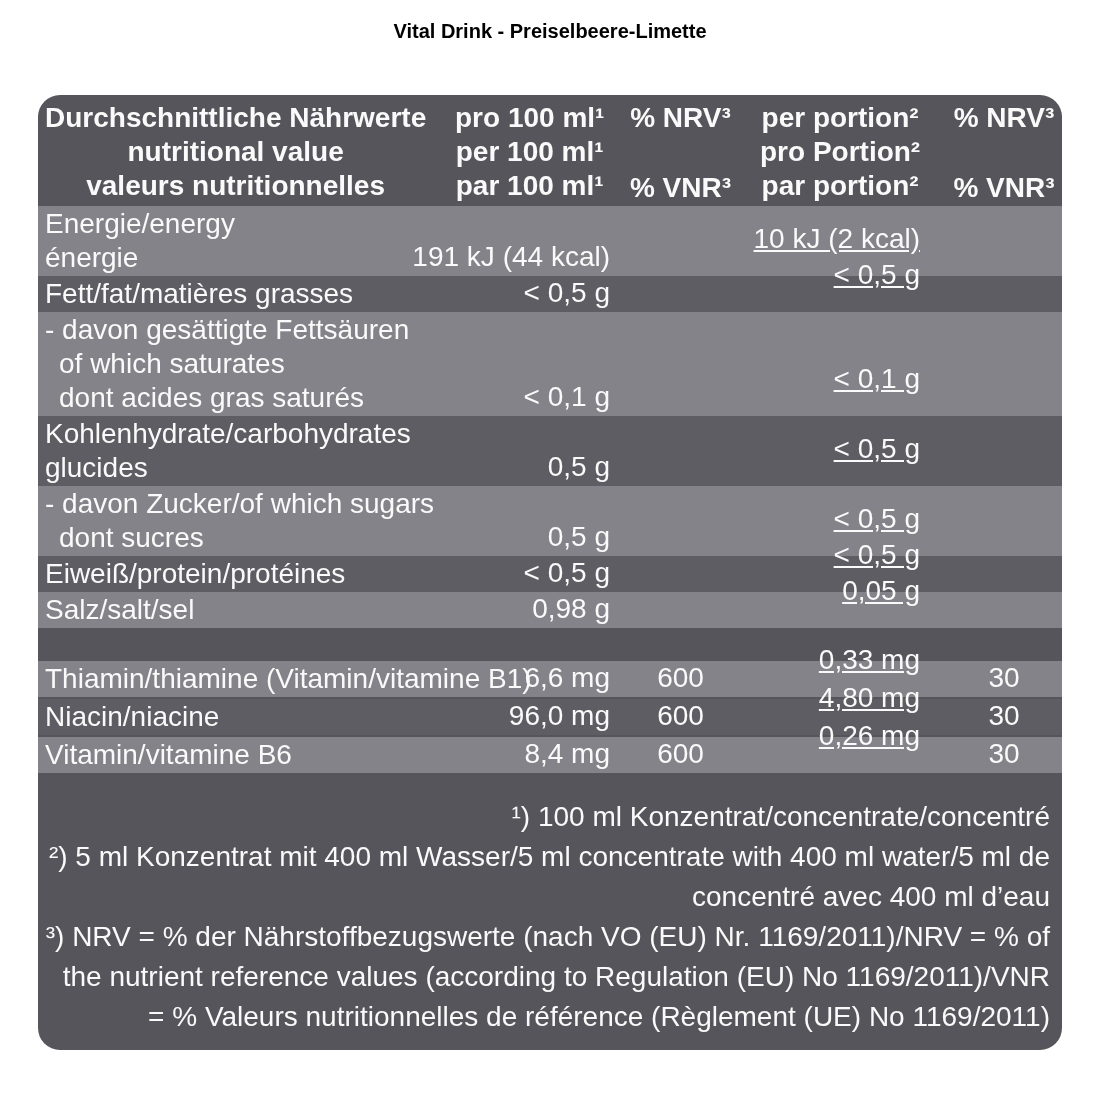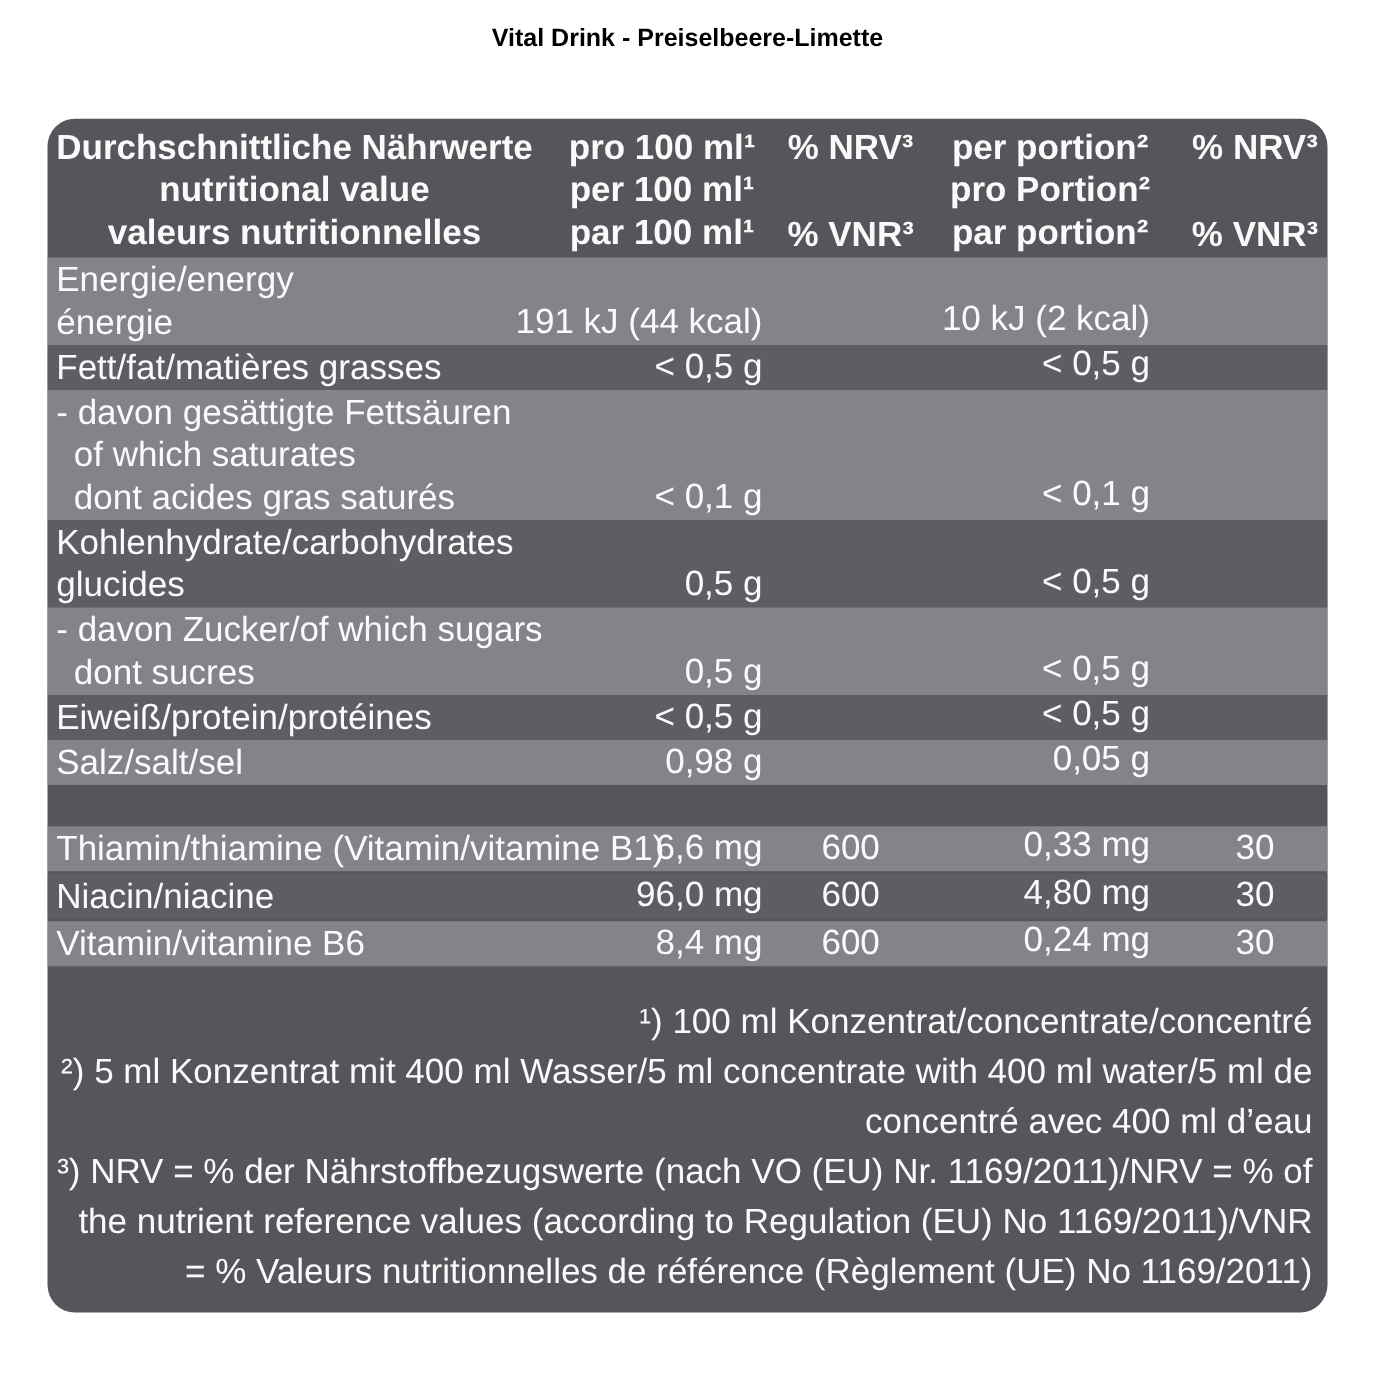--- a/index.html
+++ b/index.html
@@ -49,21 +49,21 @@
   .hline { display: block; }
   .hgap { display: block; margin-top: 36px; }
   
   .row { position: relative; padding: 1px 0; }
   .row.light { background: var(--row-light); }
   .row.dark  { background: var(--row-dark); }
   .lbl { display: block; padding-left: 7px; }
   .lbl.ind { padding-left: 21px; }
   .v2 { position: absolute; right: 452px; bottom: 2px; white-space: nowrap; }
   .v3 { position: absolute; left: 575px; width: 135px; bottom: 2px; text-align: center; }
-  .v4 { position: absolute; right: 142px; bottom: 4px; white-space: nowrap; }
+  .v4 { position: absolute; right: 142px; bottom: 20px; white-space: nowrap; text-decoration: underline; }
   .v5 { position: absolute; left: 896px; width: 140px; bottom: 2px; text-align: center; }
   .row-thiamin { margin-top: 33px; }
   .row-niacin, .row-b6 { margin-top: 2px; }
   
   .footnotes {
     margin-top: 24px;
     padding: 0 12px 0 7px;
     font-size: 28px;
     line-height: 40px;
     text-align: right;
@@ -162,21 +162,21 @@
     <span class="v2">96,0 mg</span>
     <span class="v3">600</span>
     <span class="v4">4,80 mg</span>
     <span class="v5">30</span>
   </div>
 
   <div class="row light row-b6">
     <span class="lbl">Vitamin/vitamine B6</span>
     <span class="v2">8,4 mg</span>
     <span class="v3">600</span>
-    <span class="v4">0,24 mg</span>
+    <span class="v4">0,26 mg</span>
     <span class="v5">30</span>
   </div>
 
   <div class="footnotes">
     <div>¹) 100 ml Konzentrat/concentrate/concentré</div>
     <div>²) 5 ml Konzentrat mit 400 ml Wasser/5 ml concentrate with 400 ml water/5 ml de concentré avec 400 ml d’eau</div>
     <div>³) NRV = % der Nährstoffbezugswerte (nach VO (EU) Nr. 1169/2011)/NRV = % of the nutrient reference values (according to Regulation (EU) No 1169/2011)/VNR = % Valeurs nutritionnelles de référence (Règlement (UE) No 1169/2011)</div>
   </div>
 
 </div>

